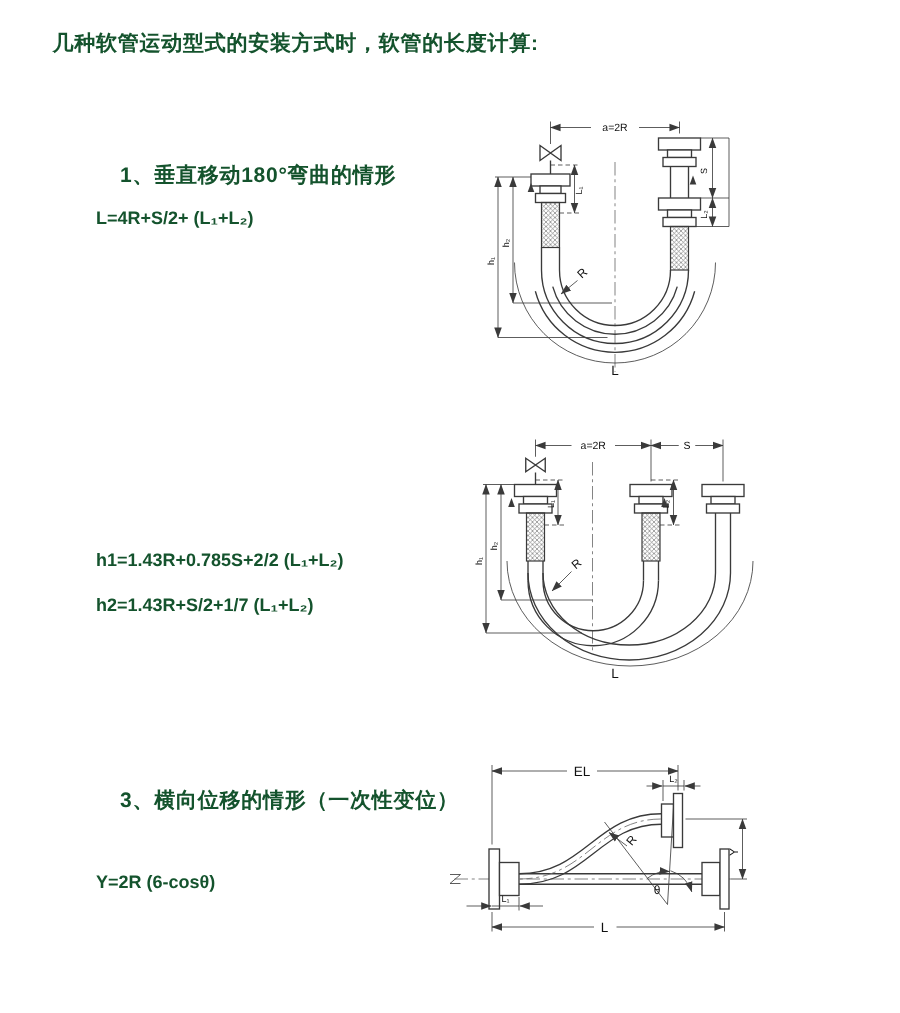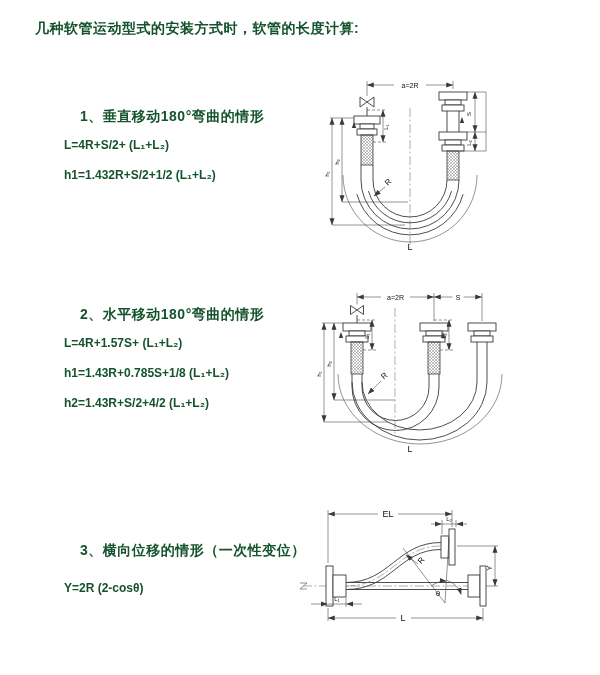--- a/index.html
+++ b/index.html
@@ -35,21 +35,20 @@
       <pattern id="braid" width="3" height="3" patternUnits="userSpaceOnUse">
         <path d="M0,3 L3,0 M0,0 L3,3" stroke="#777" stroke-width="0.45"></path>
       </pattern>
     </defs>
   </svg>
 
   <div class="title">几种软管运动型式的安装方式时，软管的长度计算:</div>
 
   <div class="heading" style="top:108px">1、垂直移动180°弯曲的情形</div>
   <div class="formula" style="top:138px">L=4R+S/2+ (L₁+L₂)</div>
-  <div class="formula" style="top:168px">h1=1.432R+S/2+1/2 (L₁+L₂)</div>
 
   <svg style="left:310px;top:70px" width="280" height="190" viewBox="0 0 280 190">
     <line class="cl" x1="100" y1="38" x2="100" y2="178"></line>
 
     <g>
       <path class="dl" d="M63,110 A37,37 0 0 0 137,110"></path>
       <path class="dl" d="M58.5,121.1 A43,43 0 0 0 141.5,121.1"></path>
       <path class="dl" d="M51,110 A49,49 0 0 0 149,110"></path>
       <path class="dl" d="M46.9,124.2 A55,55 0 0 0 153.1,124.2"></path>
       <path class="dim" d="M33,105 A67,67 0 0 0 167,105"></path>
@@ -120,24 +119,22 @@
       <text class="t6" x="29" y="92" transform="rotate(-90 29 92)">h₂</text>
     </g>
 
     <g>
       <line class="dim" x1="75" y1="117" x2="64" y2="126" marker-end="url(#arw)"></line>
       <text class="t8" x="80" y="114" transform="rotate(-42 80 114)">R</text>
     </g>
     <text class="t9" x="100" y="180">L</text>
   </svg>
 
-  <div class="heading" style="top:306px">2、水平移动180°弯曲的情形</div>
-  <div class="formula" style="top:336px">L=4R+1.57S+ (L₁+L₂)</div>
-  <div class="formula" style="top:366px">h1=1.43R+0.785S+1/8 (L₁+L₂)</div>
-  <div class="formula" style="top:396px">h2=1.43R+S/2+4/2 (L₁+L₂)</div>
+  <div class="formula" style="top:366px">h1=1.43R+0.785S+2/2 (L₁+L₂)</div>
+  <div class="formula" style="top:396px">h2=1.43R+S/2+1/7 (L₁+L₂)</div>
 
   <svg style="left:310px;top:282px" width="280" height="175" viewBox="0 0 280 175">
     <line class="cl" x1="85" y1="26" x2="85" y2="152"></line>
     <g>
       <line class="dl" x1="42" y1="92" x2="42" y2="105"></line>
       <line class="dl" x1="52" y1="92" x2="52" y2="105"></line>
       <line class="dl" x1="119" y1="92" x2="119" y2="105"></line>
       <line class="dl" x1="129" y1="92" x2="129" y2="105"></line>
       <path class="dl" d="M42,105 A43.5,43.5 0 0 0 129,105"></path>
       <path class="dl" d="M52,105 A33.5,33.5 0 0 0 119,105"></path>
@@ -207,22 +204,22 @@
       <text class="t6" x="11" y="92" transform="rotate(-90 11 92)">h₁</text>
       <text class="t6" x="21" y="82" transform="rotate(-90 21 82)">h₂</text>
     </g>
     <g>
       <line class="dim" x1="71" y1="99" x2="58" y2="112" marker-end="url(#arw)"></line>
       <text class="t8" x="76" y="96" transform="rotate(-40 76 96)">R</text>
     </g>
     <text class="t9" x="100" y="170">L</text>
   </svg>
 
-  <div class="heading" style="top:542px">3、横向位移的情形（一次性变位）</div>
-  <div class="formula" style="top:581px">Y=2R (2-cosθ)</div>
+  <div class="heading" style="top:525px">3、横向位移的情形（一次性变位）</div>
+  <div class="formula" style="top:581px">Y=2R (6-cosθ)</div>
 
   <svg style="left:295px;top:500px" width="300" height="145" viewBox="0 0 300 145">
     <line class="cl" x1="8" y1="86" x2="192" y2="86"></line>
     <path class="dim" d="M5,83 L12,83 L5,89 L12,89"></path>
 
     <g>
       <rect class="fit" x="31" y="66" width="7" height="40"></rect>
       <rect class="fit" x="38" y="75" width="13" height="22"></rect>
     </g>
     <g>

